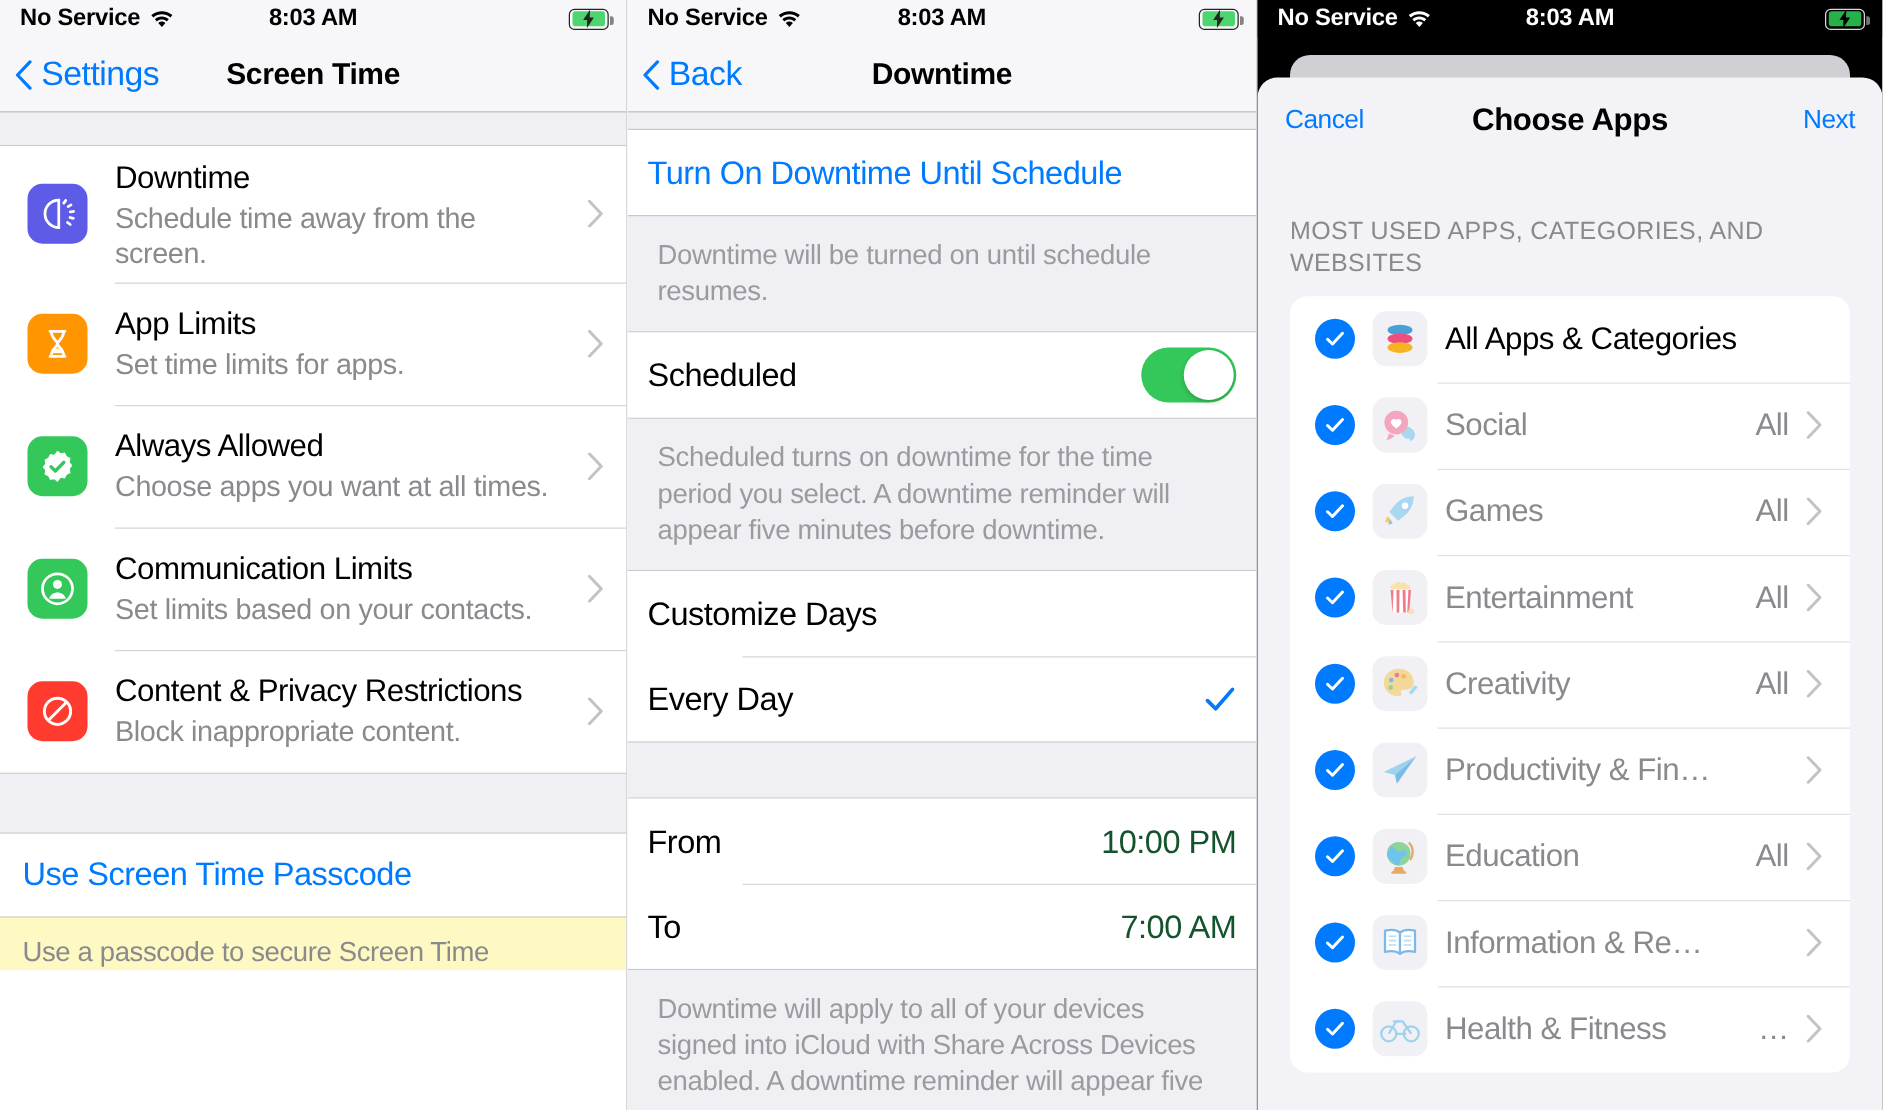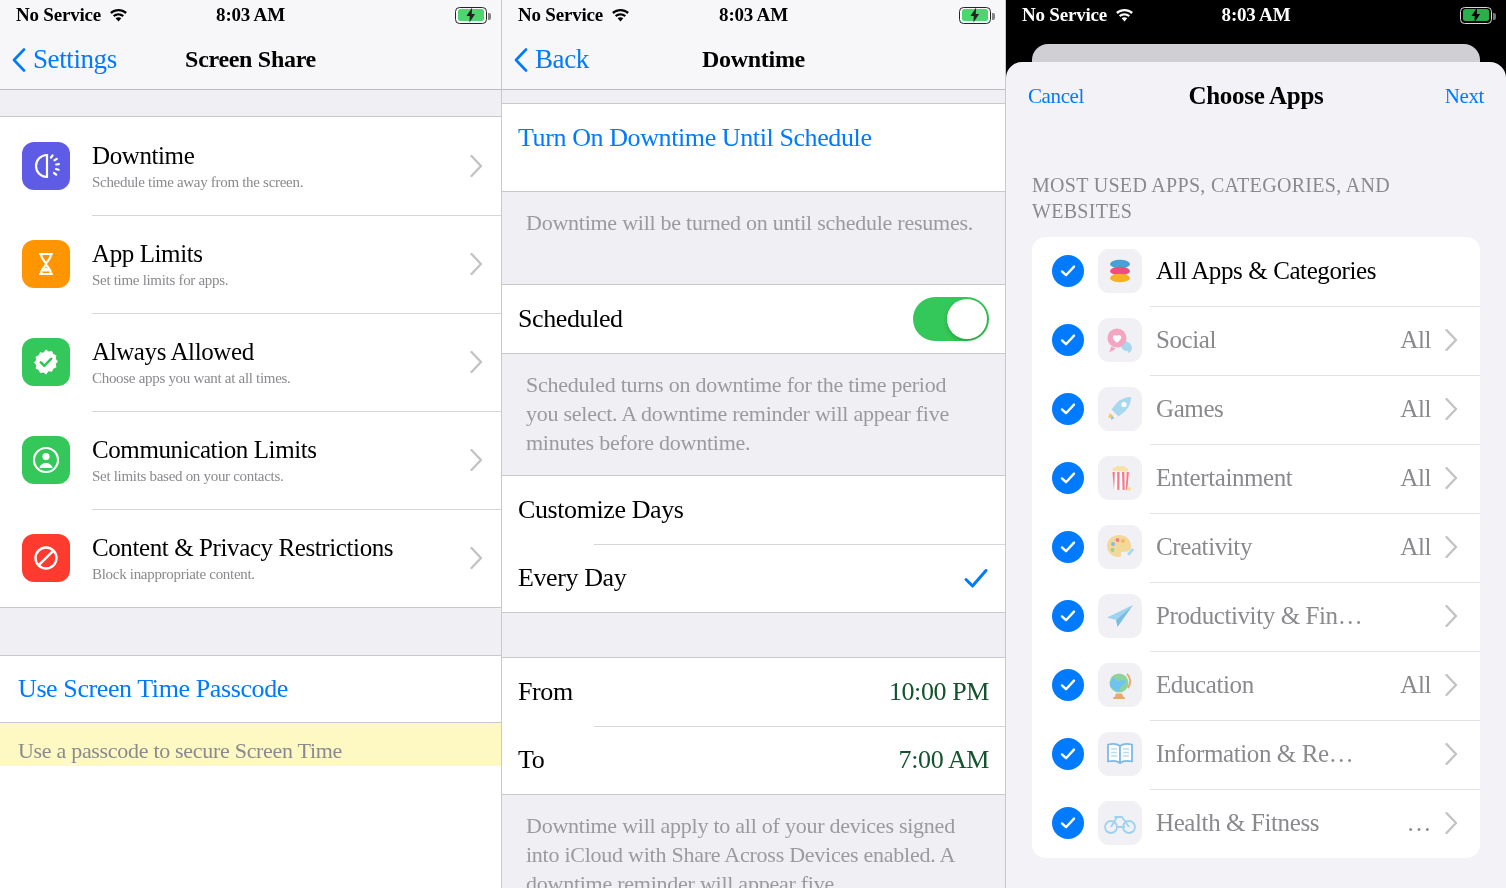--- a/index.html
+++ b/index.html
@@ -5,21 +5,21 @@
   * { box-sizing: border-box; margin: 0; padding: 0; }
   html, body {
     width: 1506px; height: 888px;
     font-family: "Liberation Sans", sans-serif;
     background: #ffffff;
     overflow: hidden;
   }
   .screens { display: flex; width: 1506px; height: 888px; }
 
   
-  .panel { position: relative; height: 888px; overflow: hidden; background: #fff; font-family: Liberation Serif, serif; }
+  .panel { position: relative; height: 888px; overflow: hidden; background: #fff; }
   .p1 { width: 502px; border-right: 1px solid #c9c9cd; }
   .p2 { width: 504px; border-right: 1px solid #c9c9cd; }
   .p3 { width: 500px; background: #000; }
 
   
   .statusbar {
     height: 30px; display: flex; align-items: center;
     padding: 0 14px 0 16px; position: relative;
     font-size: 19px; font-weight: 600; letter-spacing: -0.2px;
   }
@@ -58,21 +58,21 @@
     content: ""; position: absolute; left: 92px; right: 0; top: 0; height: 1px; background: #d6d6da;
   }
   .chev { width: 13px; height: 22px; flex: none; }
 
   
   .st-row { min-height: 98px; padding: 10px 18px 10px 0; }
   .st-icon { width: 48px; height: 48px; border-radius: 12px; margin: 0 22px;
              flex: none; display: flex; align-items: center; justify-content: center; }
   .st-text { flex: 1; padding-right: 14px; }
   .st-title { font-size: 25px; color: #000; letter-spacing: -.4px; line-height: 1.22; }
-  .st-sub { font-size: 15px; color: #8a8a8e; letter-spacing: -.3px; line-height: 1.22; margin-top: 2px; }
+  .st-sub { font-size: 23px; color: #8a8a8e; letter-spacing: -.3px; line-height: 1.22; margin-top: 2px; }
   .blue-row { min-height: 66px; padding: 0 18px; font-size: 26px; color: #007aff; letter-spacing: -.4px; }
   .foot { background: #fef9c3; padding: 14px 18px 0 18px; font-size: 22px; color: #8a8a8e;
           line-height: 1.3; letter-spacing: -.3px; border-top: 1px solid #c9c9cd; }
 
   
   .p2row { min-height: 68px; padding: 0 16px; font-size: 26px; color: #000; letter-spacing: -.4px; }
   .p2row .val { margin-left: auto; color: #14532d; font-size: 26px; }
   .p2blue { color: #007aff; }
   .p2note { background: #efeff4; padding: 16px 24px 18px 24px; font-size: 22px; color: #9a9a9f;
             line-height: 1.32; letter-spacing: -.25px;
@@ -131,21 +131,21 @@
       </div>
     </div>
 
     <div class="navbar">
       <div class="nav-back">
         <svg class="chev-back" viewBox="0 0 14 24">
           <path d="M12 1.5 2 12l10 10.5" fill="none" stroke="#007aff" stroke-width="2.6" stroke-linecap="round" stroke-linejoin="round"></path>
         </svg>
         <span>Settings</span>
       </div>
-      <div class="nav-title">Screen Share</div>
+      <div class="nav-title">Screen Time</div>
     </div>
 
     <div class="gap" style="height:27px;border-top:none;"></div>
 
     <div class="grp">
 
       <div class="row st-row">
         <div class="st-icon" style="background:#5e5ce6">
           <svg width="32" height="32" viewBox="0 0 32 32">
             <path d="M17 5a11 11 0 1 0 0 22z" fill="none" stroke="#fff" stroke-width="2.2"></path>
@@ -268,21 +268,21 @@
       </div>
       <div class="nav-title">Downtime</div>
     </div>
 
     <div class="gap" style="height:14px;border-top:none;"></div>
 
     <div class="row p2row p2blue" style="height:62px;">
       <span>Turn On Downtime Until Schedule</span>
     </div>
 
-    <div class="p2note" style="min-height:94px;margin-top:19px;">
+    <div class="p2note" style="min-height:94px;">
       <span>Downtime will be turned on until schedule resumes.</span>
     </div>
 
     <div class="row p2row" style="height:68px;">
       <span>Scheduled</span>
       <span class="toggle">
           <span></span>
         </span>
     </div>
 

